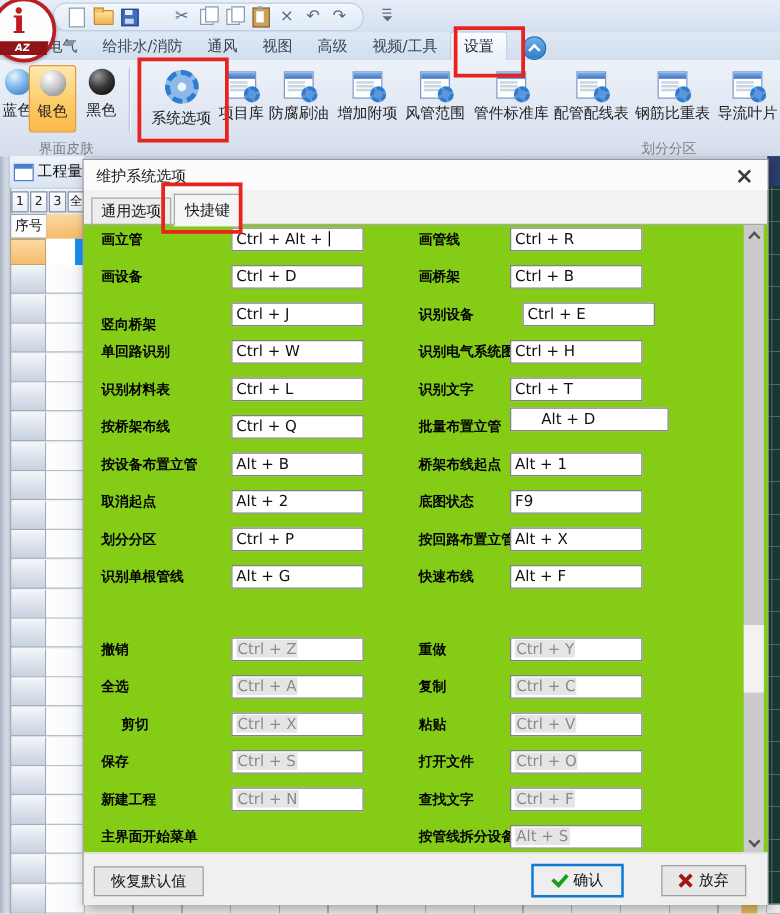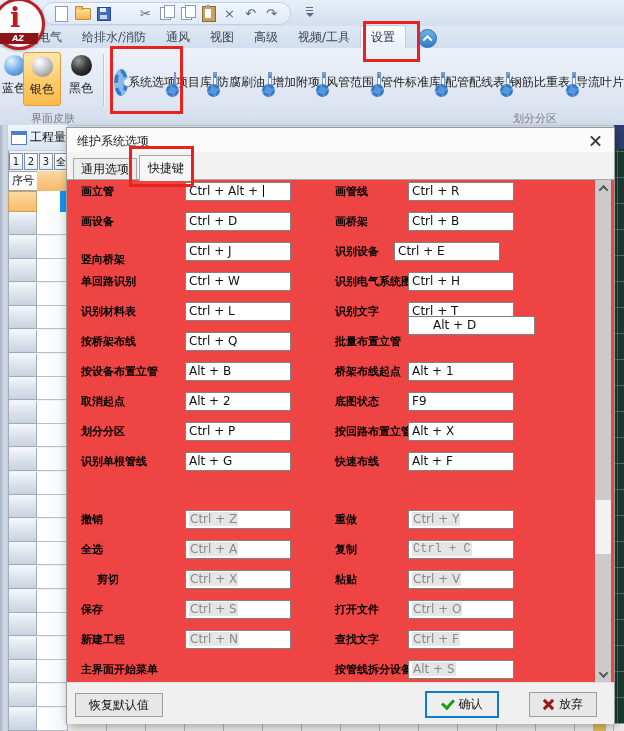--- a/index.html
+++ b/index.html
@@ -56,21 +56,21 @@
           align-items:center;justify-content:flex-start;padding-top:3px;box-sizing:border-box;}
   .skin-btn.selected{background:linear-gradient(180deg,#ffe7ad,#fdc964 60%,#fbb94a);
           border:1px solid #e59a3c;border-radius:3px;}
   .sphere{width:21px;height:21px;border-radius:50%;margin-bottom:4px;}
   .sphere.blue{background:radial-gradient(circle at 35% 28%,#e8f4ff,#7cb6ea 45%,#2e6db4);}
   .sphere.silver{background:radial-gradient(circle at 35% 28%,#ffffff,#c9c9c9 45%,#7e7e7e);}
   .sphere.black{background:radial-gradient(circle at 35% 28%,#9a9a9a,#3a3a3a 45%,#000);}
   .skin-lbl{font-size:12px;color:#222;}
   .group-label{position:absolute;top:63px;font-size:11px;color:#7d7d86;text-align:center;}
   .vsep{position:absolute;left:103px;top:6px;width:1px;height:52px;background:#bcc7d7;box-shadow:1px 0 0 #f4f7fb;}
-  .tool{position:absolute;top:4px;height:56px;display:flex;flex-direction:row;align-items:center;
+  .tool{position:absolute;top:4px;height:56px;display:flex;flex-direction:column;align-items:center;
         justify-content:flex-start;padding-top:2px;box-sizing:border-box;cursor:default;}
   .tool .lbl{font-size:12px;white-space:nowrap;color:#222;margin-top:3px;}
   .gear-icon{width:19px;height:19px;border-radius:50%;border:4px dashed #2e7cd0;
         background:#8db9e8;position:relative;margin-top:2px;}
   .gear-icon:after{content:"";position:absolute;left:6px;top:6px;width:7px;height:7px;border-radius:50%;background:#eef4fb;}
   .tbl-icon{width:22px;height:20px;background:#fff;border:1px solid #7e99c6;position:relative;margin-top:3px;}
   .tbl-icon:before{content:"";position:absolute;left:0;top:0;right:0;height:5px;
         background:linear-gradient(180deg,#7fb0ea,#3e6fc2);}
   .tbl-icon i{position:absolute;left:2px;right:6px;height:2px;background:#c9d4e4;}
   .tbl-icon:after{content:"";position:absolute;right:-4px;bottom:-4px;width:7px;height:7px;border-radius:50%;
@@ -116,21 +116,21 @@
   .dlg-title-text{position:absolute;left:10px;top:5px;font-size:12px;color:#1a1a1a;}
   .dlg-close{position:absolute;left:521px;top:5px;width:15px;height:15px;}
   .dlg-close i{position:absolute;left:1px;top:7px;width:13px;height:2px;background:#3c3c3c;}
   .dlg-close .x1{transform:rotate(45deg);} .dlg-close .x2{transform:rotate(-45deg);}
   .dlg-tabs{position:absolute;left:0;top:24px;width:100%;height:28px;}
   .dlg-tabs:after{content:"";position:absolute;left:0;right:0;bottom:0;border-bottom:1px solid #a8a8a8;}
   .dtab{position:absolute;box-sizing:border-box;text-align:center;font-size:12px;color:#161616;
       border:1px solid #a8a8a8;background:#ededed;z-index:1;}
   .dtab.inactive{left:6px;top:6px;width:64px;height:22px;line-height:21px;}
   .dtab.active{left:72px;top:3px;width:54px;height:26px;line-height:24px;background:#f6f6f6;border-bottom:1px solid #f6f6f6;z-index:2;}
-  .dlg-content{position:absolute;left:0;top:52px;width:547px;height:502px;background:#ef4444;overflow:hidden;}
+  .dlg-content{position:absolute;left:0;top:52px;width:547px;height:502px;background:#84cc16;overflow:hidden;}
   .sc-label{position:absolute;font-size:11px;font-weight:600;color:#000;white-space:nowrap;line-height:19px;}
   .field{position:absolute;width:101px;height:17px;background:#fff;border:1px solid #828282;
       font-size:12px;line-height:17px;padding-left:3px;overflow:hidden;white-space:nowrap;}
   .field .val.muted{background:#e5e5e5;color:#8a8a8a;padding:0 1px;}
   .caret{display:inline-block;width:1px;height:12px;background:#000;vertical-align:-2px;margin-left:1px;}
   .sb{position:absolute;left:528px;top:0;width:16px;height:502px;background:#cbcbcb;}
   .sb-up,.sb-down{position:absolute;left:0;width:16px;height:16px;display:flex;align-items:center;justify-content:center;}
   .sb-up{top:0;} .sb-down{bottom:0;}
   .sb .chev{border-color:#555;width:5px;height:5px;}
   .sb-up .chev{transform:rotate(45deg) translate(1px,1px);}
@@ -406,33 +406,33 @@
         <div class="field" style="left: 118px; top: 2px;"><span class="val">Ctrl + Alt + </span><span class="caret"></span></div>
         <div class="sc-label" style="left: 268px; top: 2px;">画管线</div>
         <div class="field" style="left: 341px; top: 2px;"><span class="val">Ctrl + R</span></div>
         <div class="sc-label" style="left: 14px; top: 32px;">画设备</div>
         <div class="field" style="left: 118px; top: 32px;"><span class="val">Ctrl + D</span></div>
         <div class="sc-label" style="left: 268px; top: 32px;">画桥架</div>
         <div class="field" style="left: 341px; top: 32px;"><span class="val">Ctrl + B</span></div>
         <div class="sc-label" style="left: 14px; top: 70px;">竖向桥架</div>
         <div class="field" style="left: 118px; top: 62px;"><span class="val">Ctrl + J</span></div>
         <div class="sc-label" style="left: 268px; top: 62px;">识别设备</div>
-        <div class="field" style="left: 327px; top: 62px;"><span class="val">Ctrl + E</span></div>
+        <div class="field" style="left: 351px; top: 62px;"><span class="val">Ctrl + E</span></div>
         <div class="sc-label" style="left: 14px; top: 92px;">单回路识别</div>
         <div class="field" style="left: 118px; top: 92px;"><span class="val">Ctrl + W</span></div>
         <div class="sc-label" style="left: 268px; top: 92px;">识别电气系统图</div>
         <div class="field" style="left: 341px; top: 92px;"><span class="val">Ctrl + H</span></div>
         <div class="sc-label" style="left: 14px; top: 122px;">识别材料表</div>
         <div class="field" style="left: 118px; top: 122px;"><span class="val">Ctrl + L</span></div>
         <div class="sc-label" style="left: 268px; top: 122px;">识别文字</div>
         <div class="field" style="left: 341px; top: 122px;"><span class="val">Ctrl + T</span></div>
         <div class="sc-label" style="left: 14px; top: 152px;">按桥架布线</div>
         <div class="field" style="left: 118px; top: 152px;"><span class="val">Ctrl + Q</span></div>
         <div class="sc-label" style="left: 268px; top: 152px;">批量布置立管</div>
-        <div class="field" style="left: 341px; top: 136px; padding-left: 24px;"><span class="val">Alt + D</span></div>
+        <div class="field" style="left: 341px; top: 146px; padding-left: 24px;"><span class="val">Alt + D</span></div>
         <div class="sc-label" style="left: 14px; top: 182px;">按设备布置立管</div>
         <div class="field" style="left: 118px; top: 182px;"><span class="val">Alt + B</span></div>
         <div class="sc-label" style="left: 268px; top: 182px;">桥架布线起点</div>
         <div class="field" style="left: 341px; top: 182px;"><span class="val">Alt + 1</span></div>
         <div class="sc-label" style="left: 14px; top: 212px; text-align: center;">取消起点</div>
         <div class="field" style="left: 118px; top: 212px;"><span class="val">Alt + 2</span></div>
         <div class="sc-label" style="left: 268px; top: 212px;">底图状态</div>
         <div class="field" style="left: 341px; top: 212px;"><span class="val">F9</span></div>
         <div class="sc-label" style="left: 14px; top: 242px;">划分分区</div>
         <div class="field" style="left: 118px; top: 242px;"><span class="val">Ctrl + P</span></div>
@@ -442,21 +442,21 @@
         <div class="field" style="left: 118px; top: 272px;"><span class="val">Alt + G</span></div>
         <div class="sc-label" style="left: 268px; top: 272px;">快速布线</div>
         <div class="field" style="left: 341px; top: 272px;"><span class="val">Alt + F</span></div>
         <div class="sc-label" style="left: 14px; top: 330px;">撤销</div>
         <div class="field" style="left: 118px; top: 330px;"><span class="val muted">Ctrl + Z</span></div>
         <div class="sc-label" style="left: 268px; top: 330px;">重做</div>
         <div class="field" style="left: 341px; top: 330px;"><span class="val muted">Ctrl + Y</span></div>
         <div class="sc-label" style="left: 14px; top: 360px;">全选</div>
         <div class="field" style="left: 118px; top: 360px;"><span class="val muted">Ctrl + A</span></div>
         <div class="sc-label" style="left: 268px; top: 360px;">复制</div>
-        <div class="field" style="left: 341px; top: 360px; font-family: Liberation Mono, monospace;"><span class="val muted">Ctrl + C</span></div>
+        <div class="field" style="left: 341px; top: 360px;"><span class="val muted">Ctrl + C</span></div>
         <div class="sc-label" style="left: 14px; top: 390px; margin-left: 16px;">剪切</div>
         <div class="field" style="left: 118px; top: 390px;"><span class="val muted">Ctrl + X</span></div>
         <div class="sc-label" style="left: 268px; top: 390px;">粘贴</div>
         <div class="field" style="left: 341px; top: 390px;"><span class="val muted">Ctrl + V</span></div>
         <div class="sc-label" style="left: 14px; top: 420px;">保存</div>
         <div class="field" style="left: 118px; top: 420px;"><span class="val muted">Ctrl + S</span></div>
         <div class="sc-label" style="left: 268px; top: 420px;">打开文件</div>
         <div class="field" style="left: 341px; top: 420px;"><span class="val muted">Ctrl + O</span></div>
         <div class="sc-label" style="left: 14px; top: 450px;">新建工程</div>
         <div class="field" style="left: 118px; top: 450px;"><span class="val muted">Ctrl + N</span></div>

